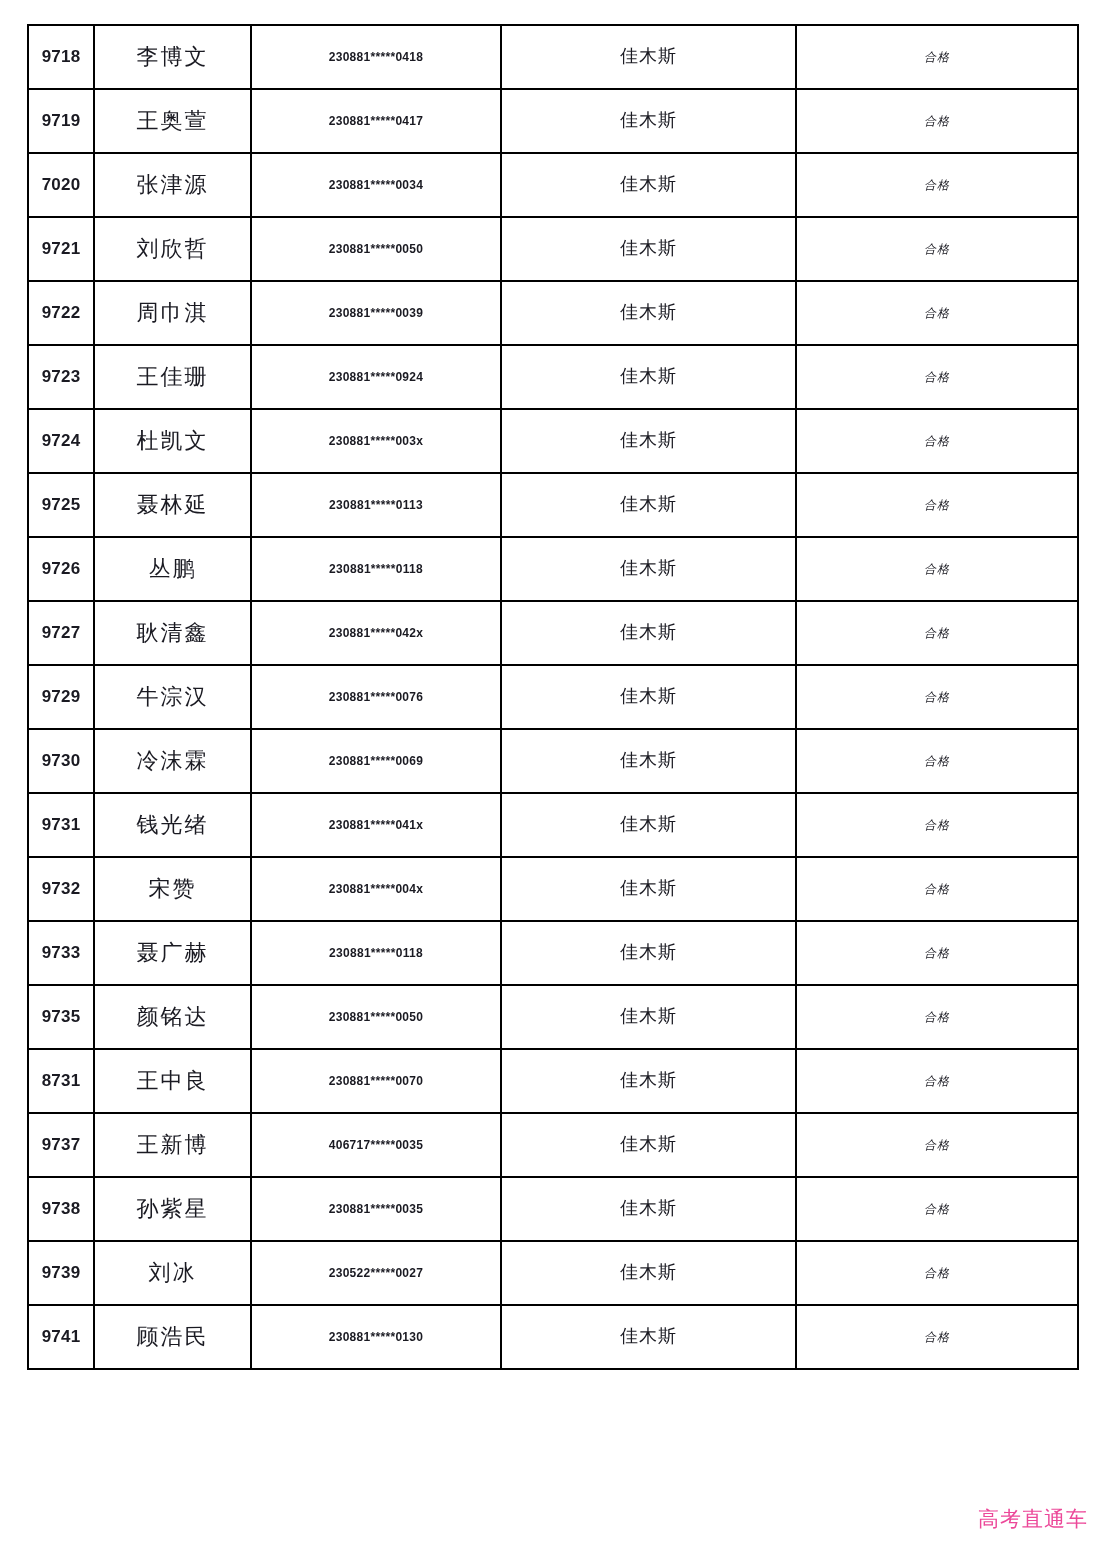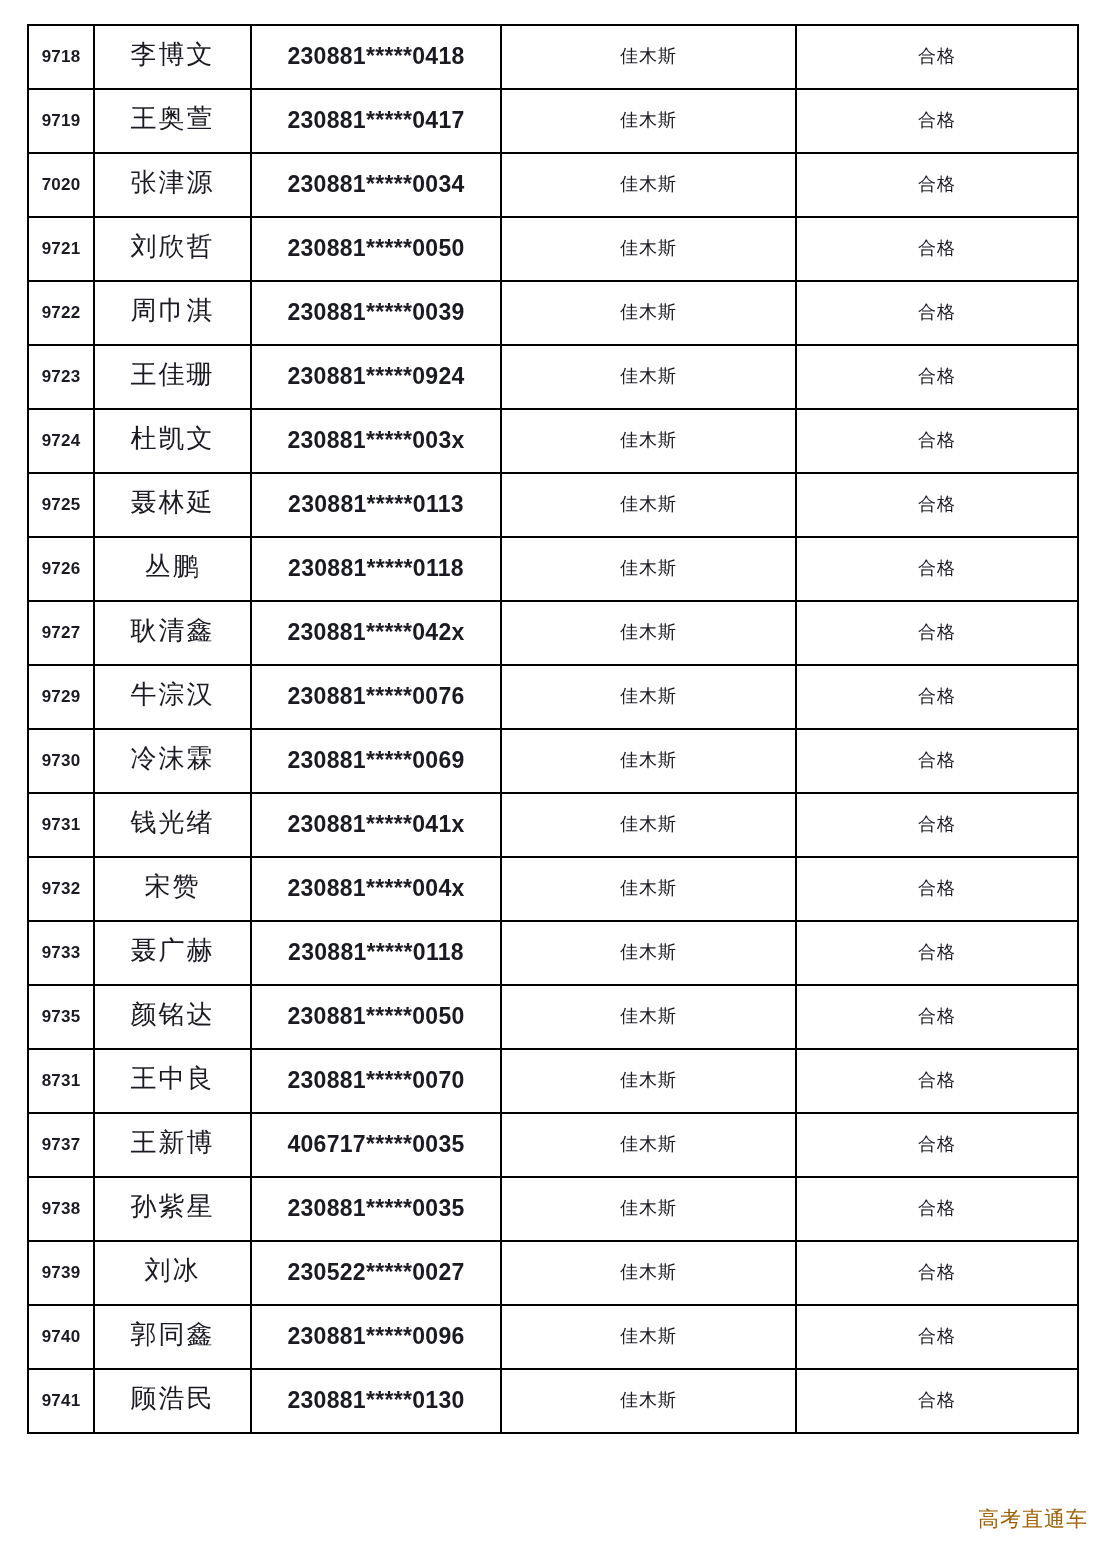--- a/index.html
+++ b/index.html
@@ -49,49 +49,50 @@
   .col-city  { width: 295px; }
   .col-res   { width: 282px; }
 
   .cell-seq {
     font-family: "Liberation Sans", "DejaVu Sans", sans-serif;
     font-size: 17px;
     font-weight: bold;
     letter-spacing: 0.2px;
   }
   .cell-name {
-    font-family: Liberation Mono, monospace;
-    font-size: 26px;
+    font-family: Liberation Sans, sans-serif;
+    font-size: 22px;
     letter-spacing: 2px;
   }
   .cell-id {
     font-family: "Liberation Sans", "DejaVu Sans", sans-serif;
-    font-size: 23px;
+    font-size: 12px;
     font-weight: bold;
     letter-spacing: 0.3px;
   }
   .cell-city {
     font-family: Liberation Sans, sans-serif;
     font-size: 18px;
     letter-spacing: 1px;
   }
   .cell-result {
     font-family: "Liberation Serif", "DejaVu Serif", serif;
-    font-size: 18px;
+    font-size: 12px;
     letter-spacing: 1px;
+    font-style: italic;
   }
 
   #watermark {
     position: absolute;
     right: 14px;
     bottom: 26px;
     font-family: Liberation Serif, serif;
     font-size: 21px;
     letter-spacing: 1px;
-    color: #a16207;
+    color: #ec4899;
     white-space: nowrap;
     pointer-events: none;
     user-select: none;
   }
 </style>
 </head>
 <body>
 
 <div id="page">
 
@@ -238,27 +239,20 @@
           <td class="cell-result">合格</td>
         </tr>
         <tr>
           <td class="cell-seq">9739</td>
           <td class="cell-name">刘冰</td>
           <td class="cell-id">230522*****0027</td>
           <td class="cell-city">佳木斯</td>
           <td class="cell-result">合格</td>
         </tr>
         <tr>
-          <td class="cell-seq">9740</td>
-          <td class="cell-name">郭同鑫</td>
-          <td class="cell-id">230881*****0096</td>
-          <td class="cell-city">佳木斯</td>
-          <td class="cell-result">合格</td>
-        </tr>
-        <tr>
           <td class="cell-seq">9741</td>
           <td class="cell-name">顾浩民</td>
           <td class="cell-id">230881*****0130</td>
           <td class="cell-city">佳木斯</td>
           <td class="cell-result">合格</td>
         </tr>
       </tbody>
   </table>
 
   <div id="watermark">高考直通车</div>

